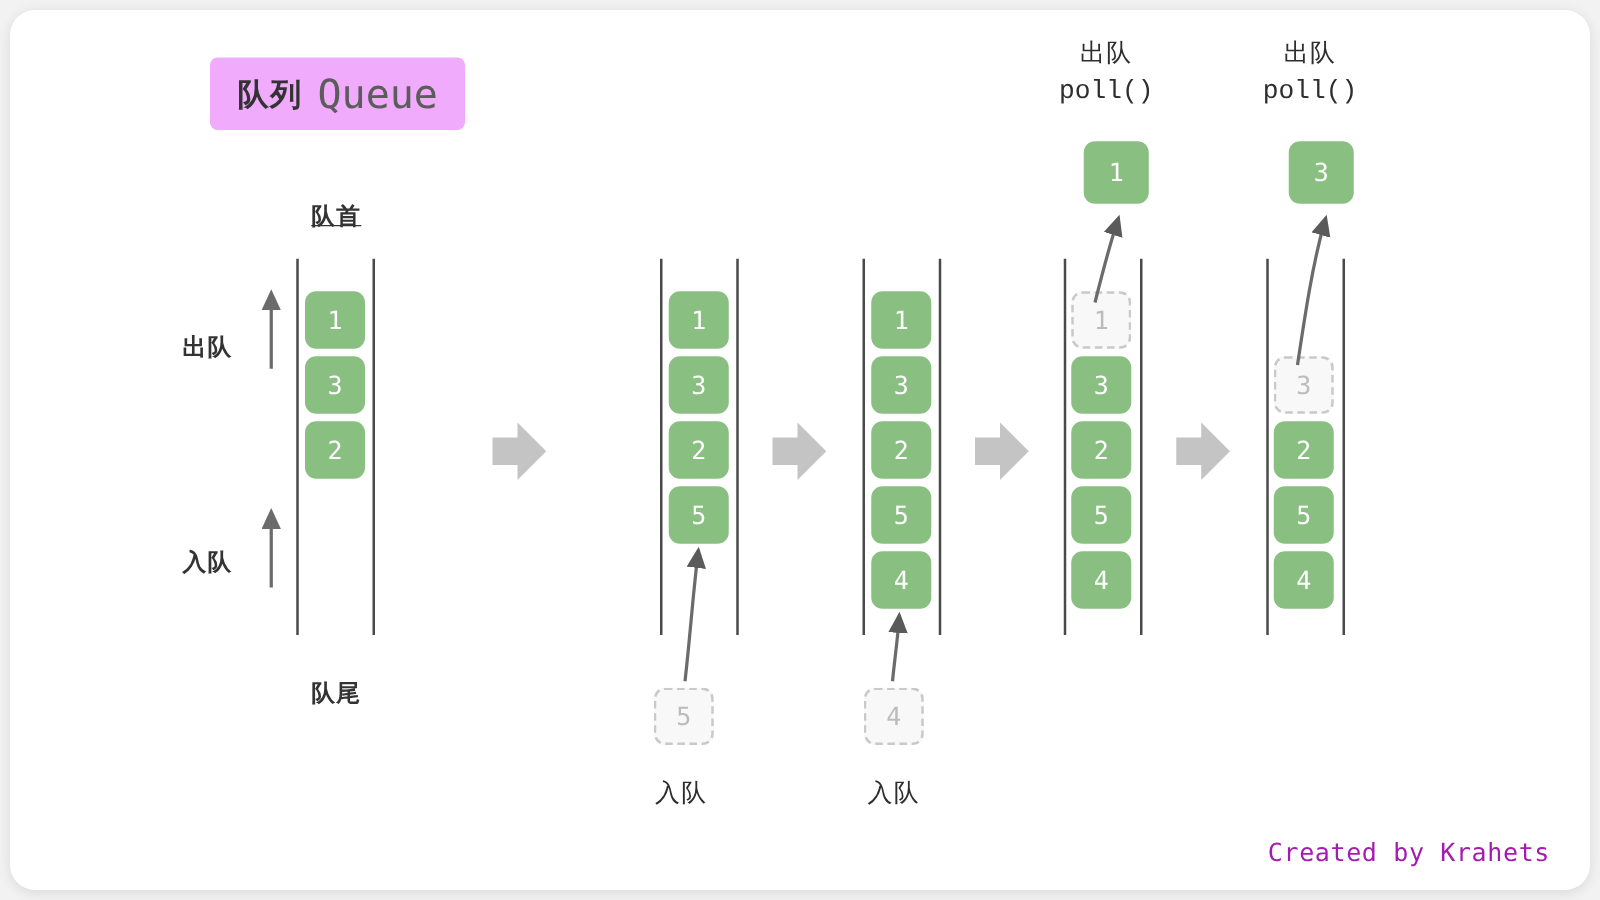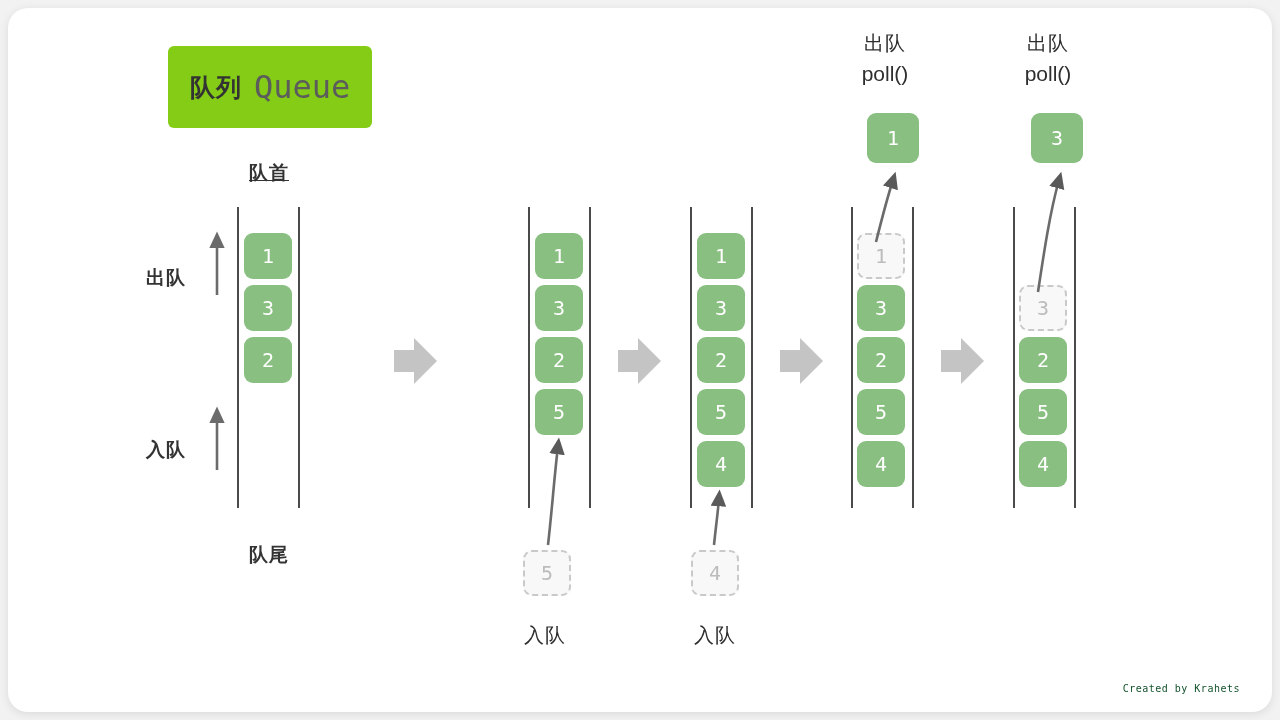--- a/index.html
+++ b/index.html
@@ -29,22 +29,22 @@
     border-radius: 20px;
     box-shadow: 0 2px 10px rgba(0,0,0,0.10);
   }
   .abs { position: absolute; }
 
   
   .title-badge {
     left: 168px;
     top: 46px;
     height: 54px;
-    padding: 14px 22px;
-    background: #84cc16;
+    padding: 2px 22px;
+    background: #f0abfc;
     border-radius: 6px;
     display: flex;
     align-items: center;
     gap: 12px;
   }
   .title-cn {
     font-size: 25px;
     font-weight: bold;
     color: #333333;
     letter-spacing: 1px;
@@ -67,21 +67,21 @@
     text-align: center;
     white-space: nowrap;
   }
   .op-cn {
     font-size: 20px;
     color: #2e2e2e;
     letter-spacing: 1px;
     line-height: 1.5;
   }
   .op-code {
-    font-family: Liberation Sans, sans-serif;
+    font-family: Liberation Mono, monospace;
     font-size: 21px;
     color: #2e2e2e;
     line-height: 1.5;
   }
   .op-code .arg { color: #3a8a3f; font-weight: bold; }
 
   
   .rail {
     width: 2px;
     background: #4a4a4a;
@@ -109,22 +109,22 @@
   .cell.popped {
     width: 52px;
     height: 50px;
   }
 
   
   .watermark {
     right: 40px;
     bottom: 26px;
     font-family: "DejaVu Sans Mono", "Liberation Mono", monospace;
-    font-size: 10px;
-    color: #14532d;
+    font-size: 20px;
+    color: #a21caf;
     letter-spacing: 0.5px;
   }
 
   svg.overlay {
     position: absolute;
     left: 0; top: 0;
     width: 1280px;
     height: 720px;
     pointer-events: none;
   }

